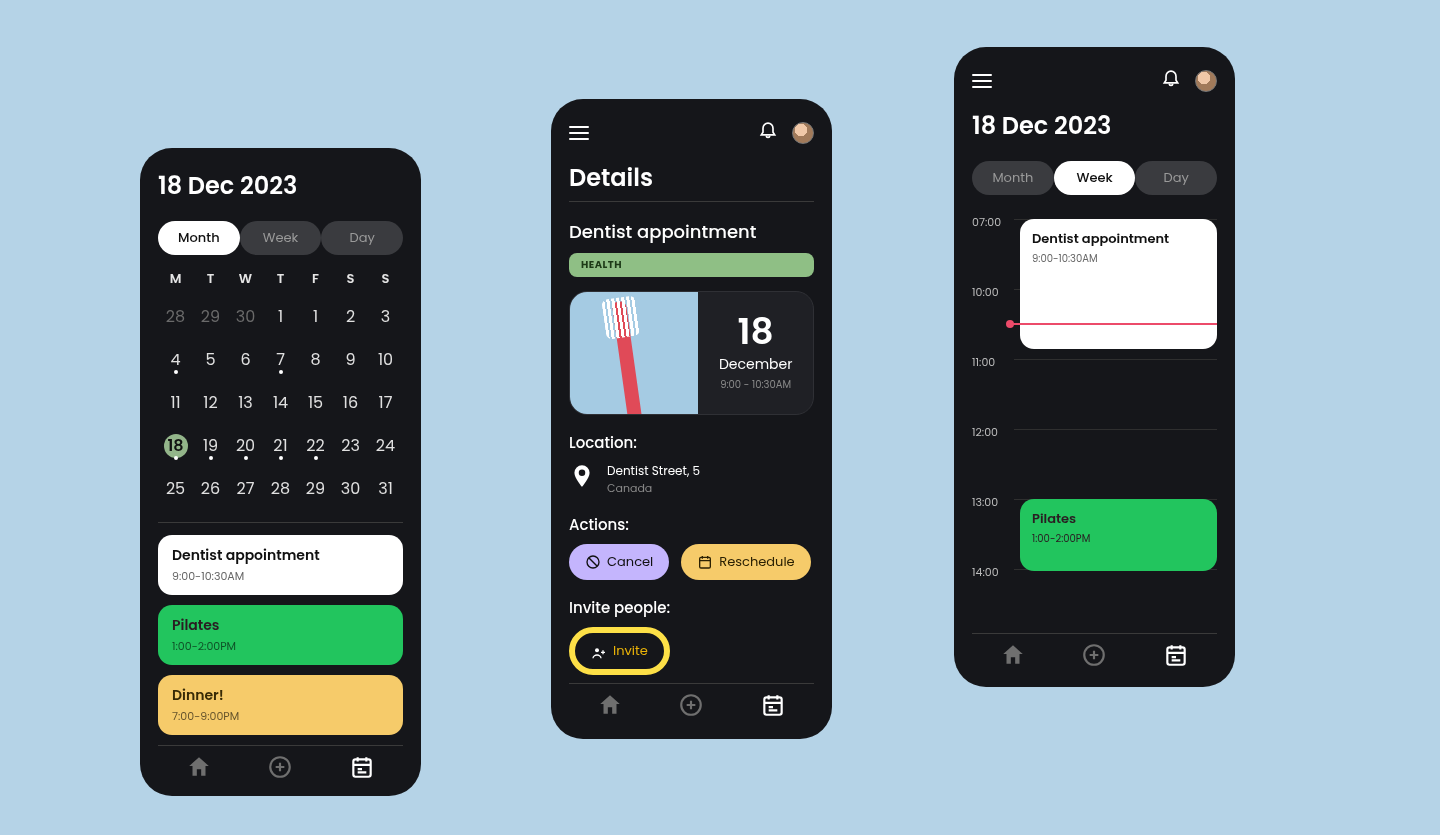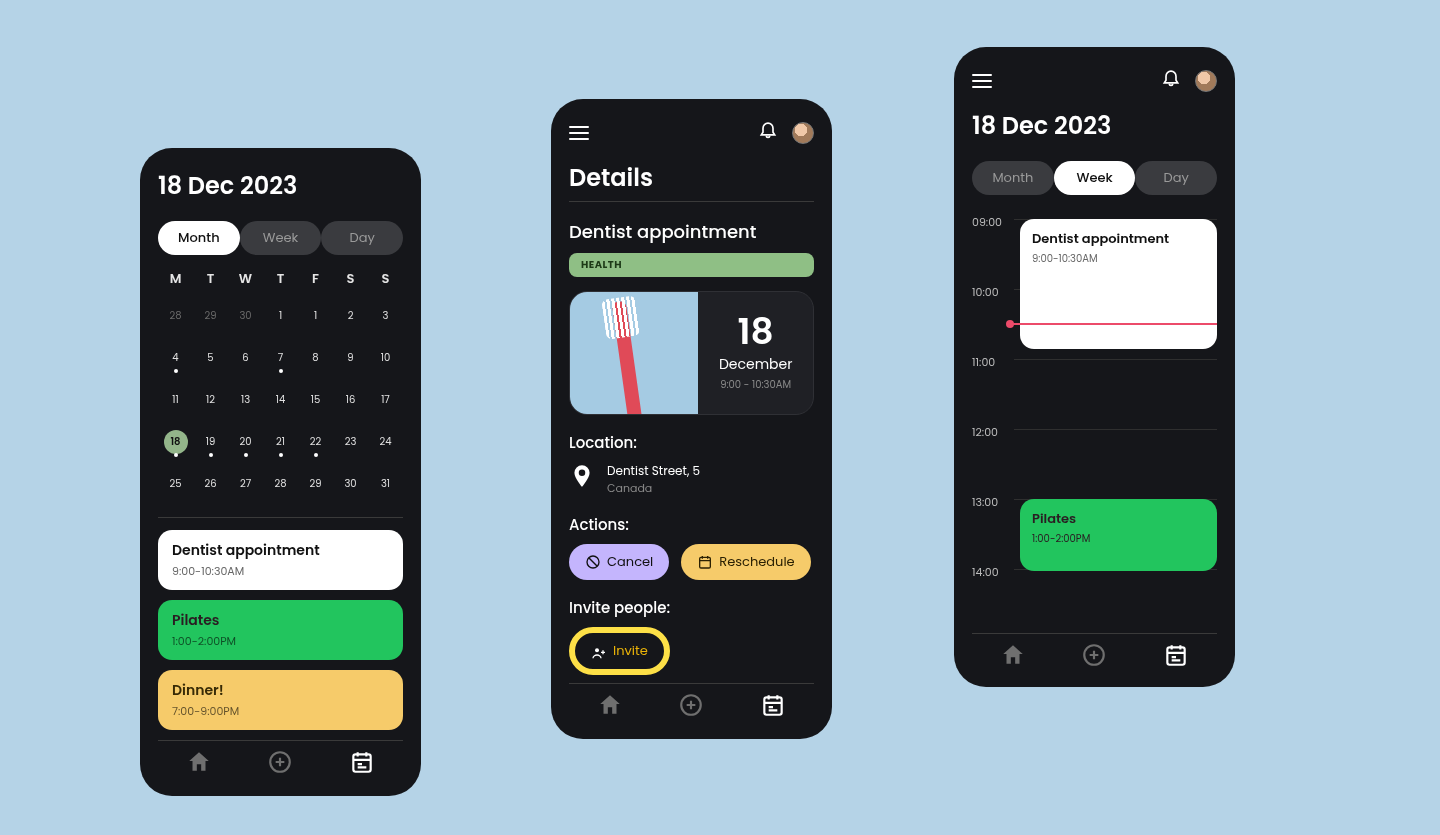--- a/index.html
+++ b/index.html
@@ -31,21 +31,21 @@
   .date-heading { font-size: 24px; font-weight: 600; margin-bottom: 18px; }
 
   
   .tabs { display: flex; margin-bottom: 14px; }
   .tab { flex: 1; text-align: center; padding: 7px 0; border-radius: 999px; font-size: 13px; background: #3a3b3f; color: #9a9a9a; cursor: pointer; }
   .tab.active { background: #fff; color: #111; font-weight: 500; }
 
   
   .cal-head, .cal-row { display: grid; grid-template-columns: repeat(7, 1fr); text-align: center; }
   .cal-head { font-size: 13px; color: #e5e5e5; font-weight: 600; margin-bottom: 12px; }
-  .cal-row { margin-bottom: 12px; font-size: 10px; }
+  .cal-row { margin-bottom: 12px; font-size: 16px; }
   .cal-cell { position: relative; color: #e0e0e0; padding: 3px 0; }
   .cal-cell.dim { color: #6a6a6a; }
   .cal-cell .num { display: inline-block; width: 24px; height: 24px; line-height: 24px; border-radius: 50%; }
   .cal-cell.sel .num { background: #93b58a; color: #111; font-weight: 600; }
   .cal-cell .dot { position: absolute; left: 50%; top: 26px; transform: translateX(-50%); width: 4px; height: 4px; border-radius: 50%; background: #fff; }
   .hr { border: none; border-top: 1px solid #3a3a3a; margin: 6px 0 12px 0; }
 
   
   .ev-card { border-radius: 14px; padding: 10px 14px; margin-bottom: 10px; }
   .ev-card .title { font-size: 14px; font-weight: 600; margin-bottom: 2px; }
@@ -345,21 +345,21 @@
 
   <div class="tabs">
     <div class="tab">Month</div>
     <div class="tab active">Week</div>
     <div class="tab">Day</div>
   </div>
 
   <div class="week-body">
     <div id="week-hours">
         <div class="hour-row">
-          <div class="hour-label">09:00</div>
+          <div class="hour-label">07:00</div>
           <div class="hour-line"></div>
         </div>
         <div class="hour-row">
           <div class="hour-label">10:00</div>
           <div class="hour-line"></div>
         </div>
         <div class="hour-row">
           <div class="hour-label">11:00</div>
           <div class="hour-line"></div>
         </div>

